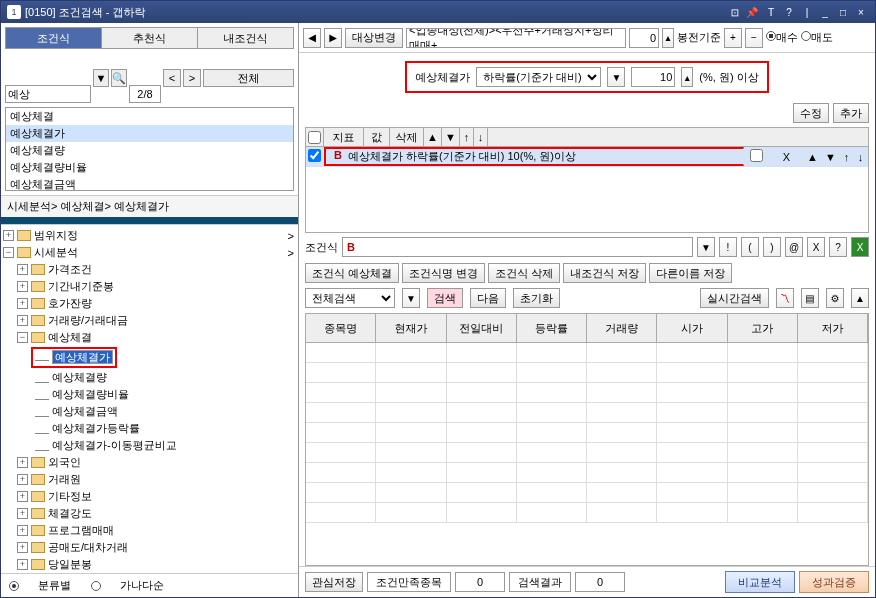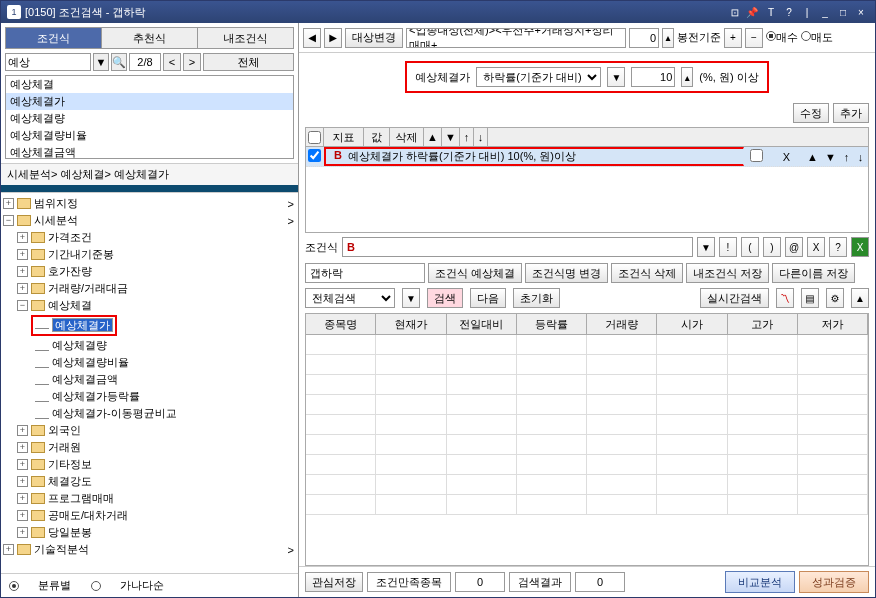--- a/index.html
+++ b/index.html
@@ -13,21 +13,21 @@
 .body { display:flex; height:calc(100% - 22px); }
 .left { width:298px; border-right:1px solid #999; background:#fff; display:flex; flex-direction:column; }
 .right { flex:1; background:#fff; display:flex; flex-direction:column; }
 
 .tabs { display:flex; height:22px; border:1px solid #999; margin:4px; }
 .tab { flex:1; display:flex; align-items:center; justify-content:center; border-right:1px solid #999; background:#eee; cursor:pointer; }
 .tab:last-child { border-right:none; }
 .tab.active { background:#4d6aaa; color:#fff; }
 
 .searchrow { display:flex; gap:2px; padding:0 4px 4px; align-items:center; }
-.searchrow input[type=text] { height:18px; border:1px solid #999; padding:0 2px; }
+.searchrow input[type=text] { height:18px; border:1px solid #999; padding:0 2px;margin-top:32px; }
 .sbtn { height:18px; border:1px solid #999; background:#eee; padding:0 4px; cursor:pointer; display:inline-flex; align-items:center; }
 
 .droplist { border:1px solid #999; margin:0 4px; height:84px; overflow-y:scroll; }
 .droplist .item { padding:1px 4px; cursor:pointer; }
 .droplist .item.hl { background:#cfe3ff; }
 
 .breadcrumb { padding:3px 6px; border-top:1px solid #ccc; border-bottom:7px solid #0c4a6e; margin:4px 0 0 0; background:#f5f5f5; }
 
 .tree { flex:1; overflow:auto; border-top:1px solid #ccc; padding:2px; }
 .tree .node { display:flex; align-items:center; padding:1px 2px; cursor:pointer; white-space:nowrap; }
@@ -63,21 +63,21 @@
 
 .condrow { display:flex; align-items:center; gap:4px; padding:4px 6px; }
 .condinput { flex:1; height:20px; border:1px solid #999; padding:0 4px; font-weight:bold; color:#b00; }
 .minibtn { width:18px; height:20px; border:1px solid #999; background:linear-gradient(#fff,#eee); display:inline-flex; align-items:center; justify-content:center; cursor:pointer; font-size:10px; }
 
 .actionrow { display:flex; gap:3px; padding:2px 6px; align-items:center; }
 .textinput { height:20px; border:1px solid #999; padding:0 4px; }
 
 .resultrow { display:flex; gap:7px; padding:3px 6px; align-items:center; }
 
-.datagrid-head { display:flex; background:#eee; border:1px solid #aaa; margin:2px 6px 0; height:22px; }
+.datagrid-head { display:flex; background:#eee; border:1px solid #aaa; margin:2px 6px 0; height:30px; }
 .datagrid-head .c { border-right:1px solid #aaa; flex:1; display:flex; align-items:center; justify-content:center; }
 .datagrid-body { border:1px solid #aaa; border-top:none; margin:0 6px; flex:1; overflow:auto; }
 .datagrid-body .row { display:flex; height:20px; border-bottom:1px solid #ddd; }
 .datagrid-body .row .c { border-right:1px solid #ddd; flex:1; }
 
 .bottomrow { display:flex; gap:4px; padding:4px 6px; align-items:center; border-top:1px solid #ccc; }
 .bigbtn { height:22px; border:1px solid #5a7ab8; background:linear-gradient(#e8f0ff,#c8d8f5); padding:0 12px; display:inline-flex; align-items:center; cursor:pointer; color:#1a3a7a; }
 .bigbtn.alt { border:1px solid #c88a5a; background:linear-gradient(#ffe8d8,#f5d0b0); color:#7a3a1a; }
 </style>
 </head>
@@ -304,21 +304,20 @@
         <span class="minibtn">!</span>
         <span class="minibtn">(</span>
         <span class="minibtn">)</span>
         <span class="minibtn">@</span>
         <span class="minibtn">X</span>
         <span class="minibtn">?</span>
         <span class="minibtn" style="background:#2a8a2a;color:#fff">X</span>
       </div>
 
       <div class="actionrow">
-        <input class="textinput" style="width: 120px;" value="갭하락">
         <span class="btn">조건식 예상체결</span>
         <span class="btn">조건식명 변경</span>
         <span class="btn">조건식 삭제</span>
         <span class="btn">내조건식 저장</span>
         <span class="btn">다른이름 저장</span>
       </div>
 
       <div class="resultrow">
         <select class="sel" style="width:90px"><option>전체검색</option></select>
         <span class="minibtn">▼</span>

